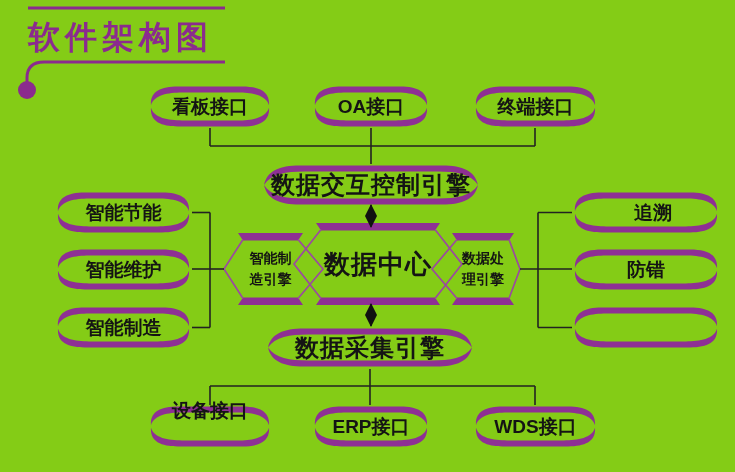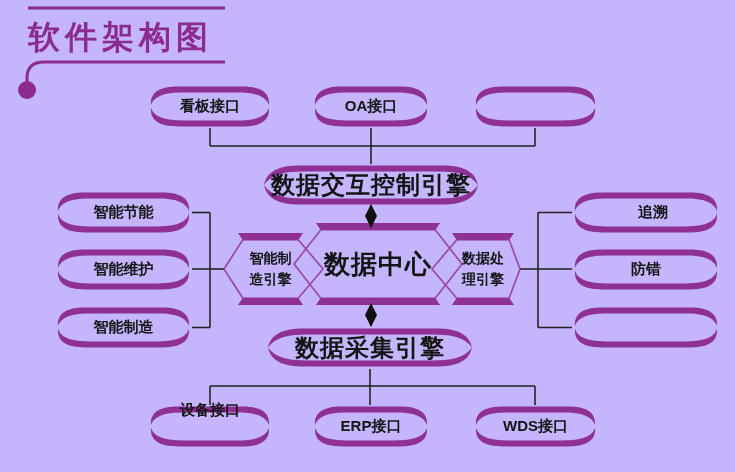--- a/index.html
+++ b/index.html
@@ -1,25 +1,25 @@
 <!DOCTYPE html>
 <html><head>
 <meta charset="utf-8">
 <style>
   html,body{margin:0;padding:0;background:#ffffff;}
   .stage{
-    position:relative;width:735px;height:472px;background:#c4b5fd;
+    position:relative;width:735px;height:472px;background:#84cc16;
     font-family:"Liberation Sans","DejaVu Sans",sans-serif;overflow:hidden;
   }
   #shapes{position:absolute;left:0;top:0;width:735px;height:472px;}
   .node{
     position:absolute;display:flex;align-items:center;justify-content:center;
     text-align:center;color:#141414;font-weight:bold;z-index:2;
   }
-  .pill{font-size:15px;}
+  .pill{font-size:19px;}
   .lens{font-size:24px;letter-spacing:1px;align-items:center;}
   .hex-side{font-size:14px;line-height:21px;}
   .hex-center{font-size:26px;letter-spacing:1px;}
   .title{
     position:absolute;left:28px;top:16px;margin:0;z-index:2;
     font-size:32px;font-weight:bold;letter-spacing:5px;
   }
 </style>
 </head>
 <body>
@@ -263,20 +263,23 @@
     </svg>
 
   <h1 class="title" style="color: rgb(139, 43, 142);">软件架构图</h1>
 
   <div class="node pill" style="left: 148px; top: 84px; width: 124px; height: 45px; color: rgb(20, 20, 20);">
     <span>看板接口</span>
   </div>
   <div class="node pill" style="left: 312px; top: 84px; width: 118px; height: 45px; color: rgb(20, 20, 20);">
     <span>OA接口</span>
   </div>
+  <div class="node pill" style="left: 473px; top: 84px; width: 125px; height: 45px; color: rgb(20, 20, 20);">
+    <span>终端接口</span>
+  </div>
 
   <div class="node lens" style="left: 264px; top: 163px; width: 214px; height: 44px; color: rgb(20, 20, 20);">
     <span>数据交互控制引擎</span>
   </div>
 
   <div class="node pill" style="left: 55px; top: 190px; width: 137px; height: 45px; color: rgb(20, 20, 20);">
     <span>智能节能</span>
   </div>
   <div class="node pill" style="left: 55px; top: 247px; width: 137px; height: 45px; color: rgb(20, 20, 20);">
     <span>智能维护</span>

